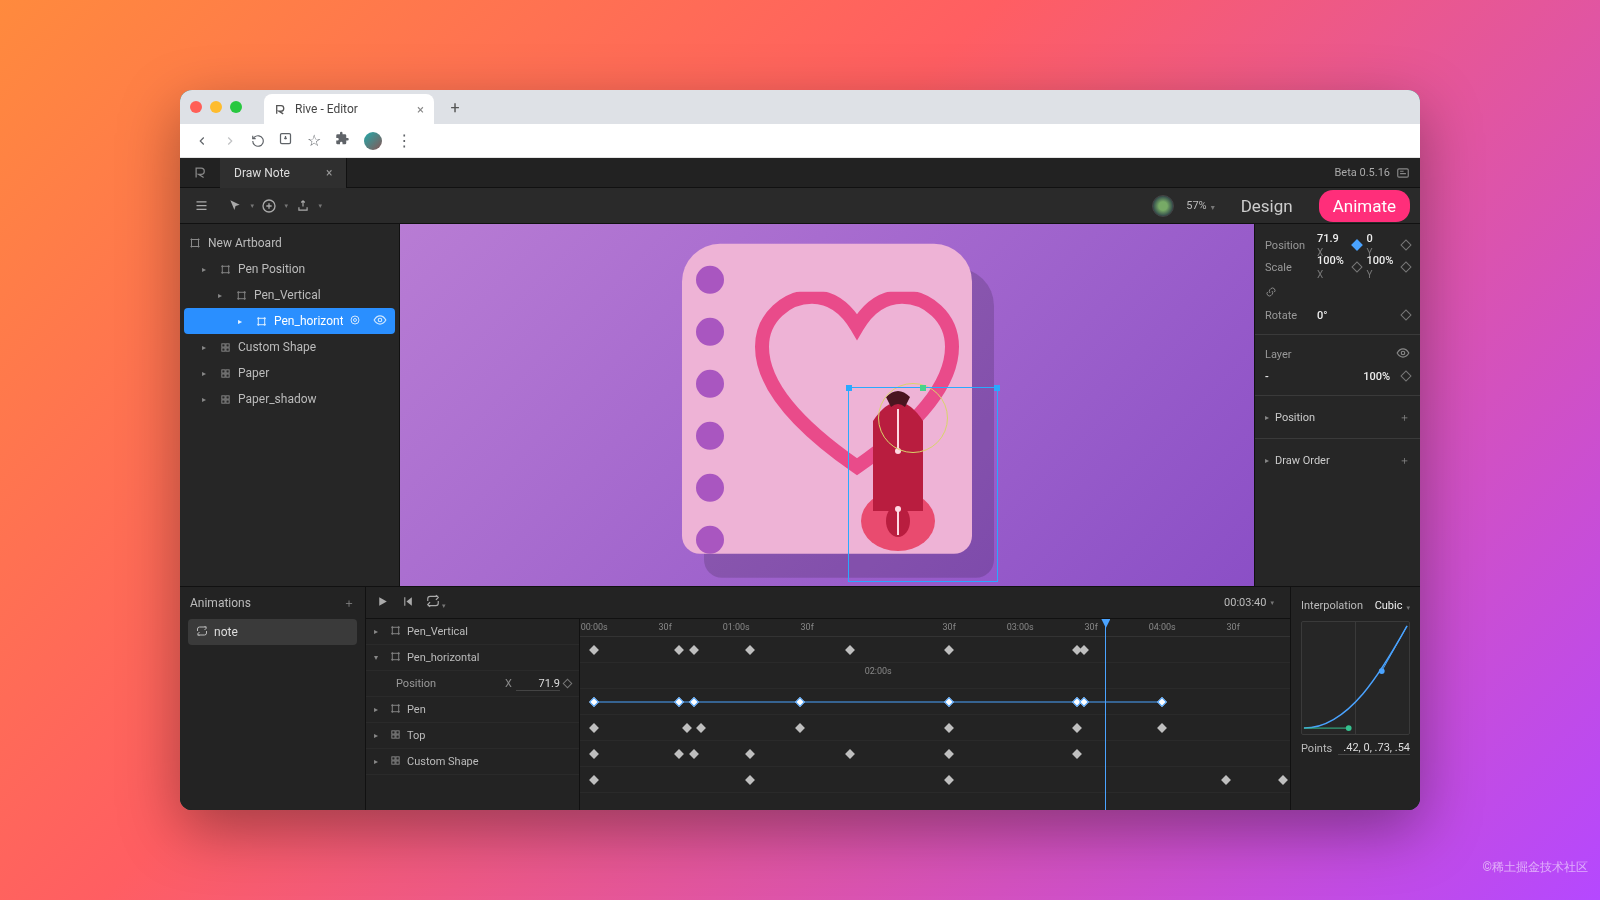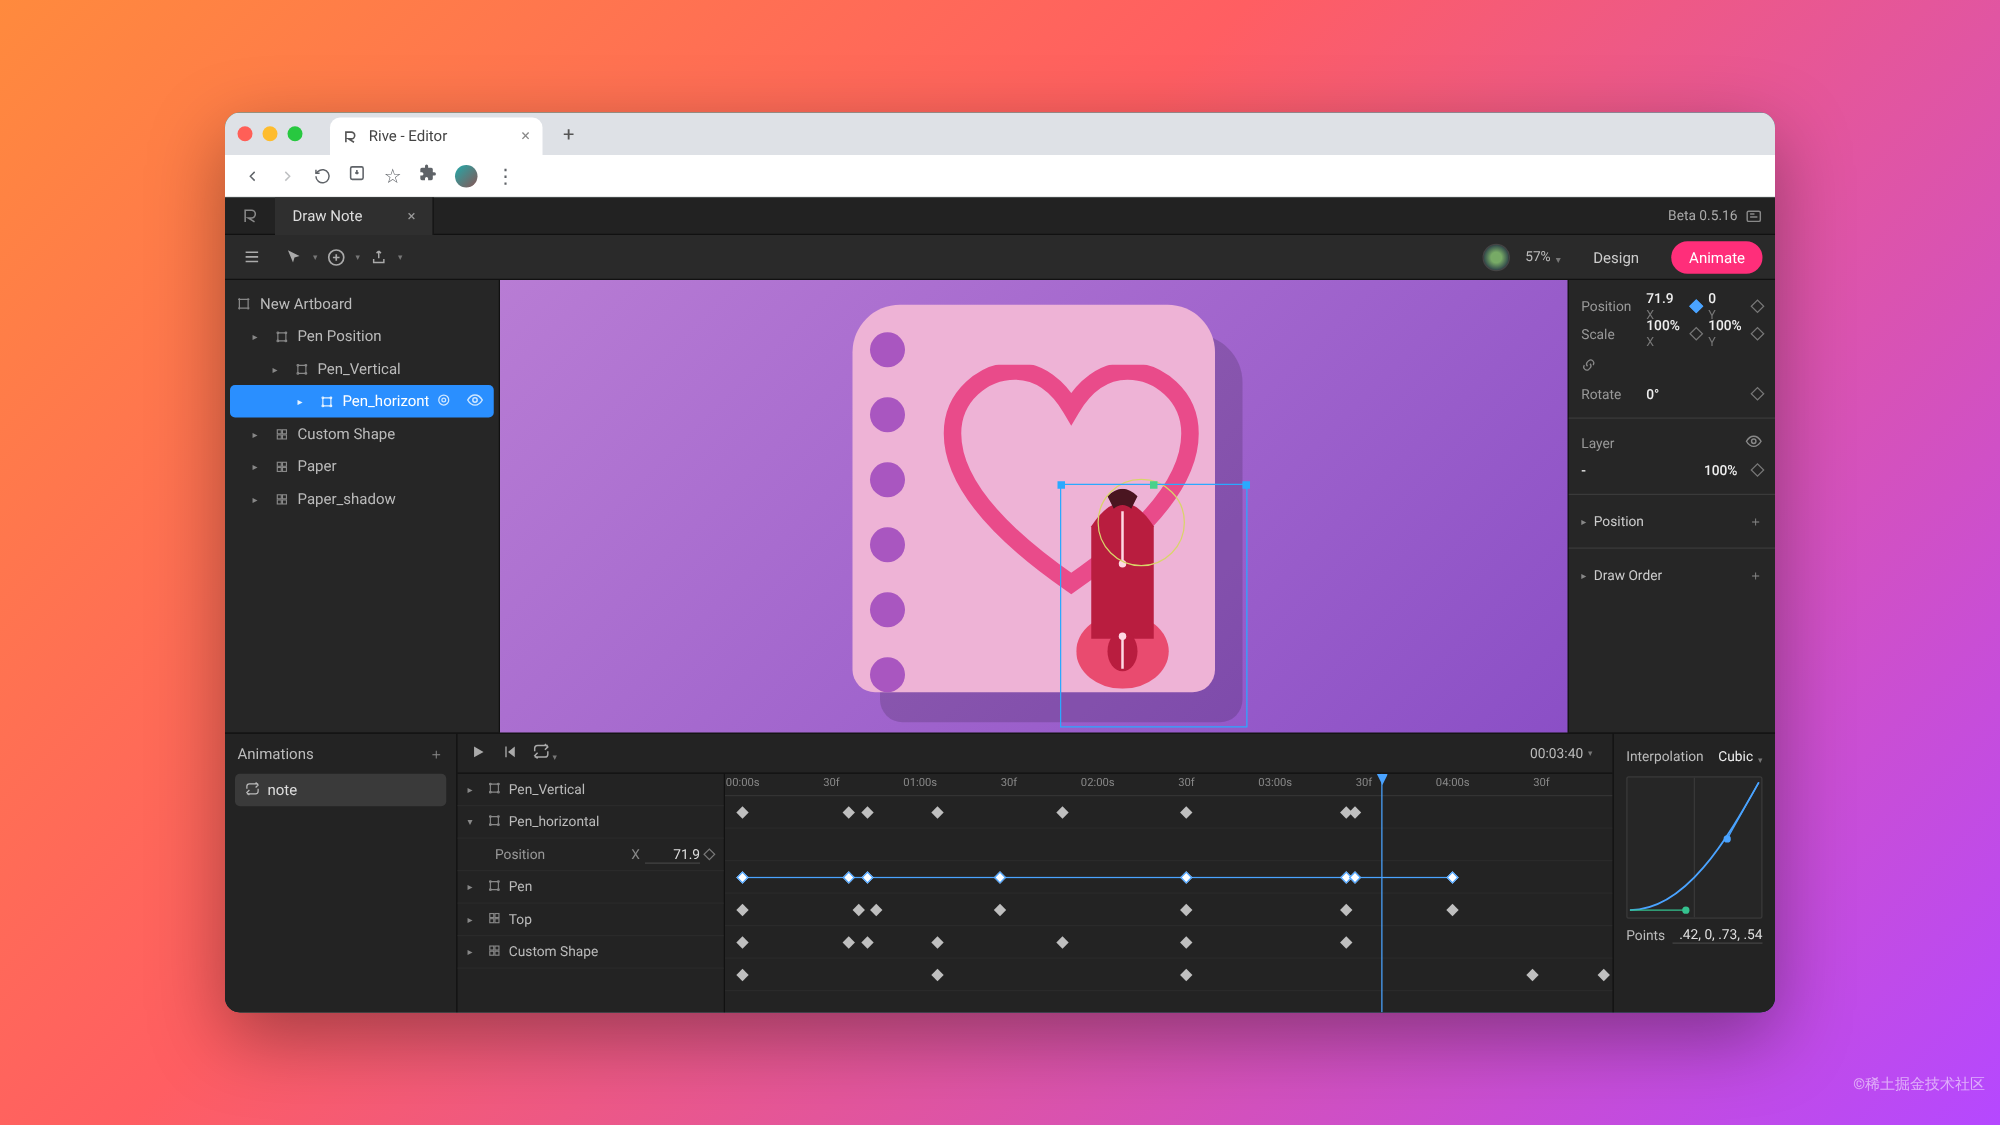--- a/index.html
+++ b/index.html
@@ -27,21 +27,21 @@
 .appbar .home{width:40px;display:flex;align-items:center;justify-content:center;color:#888}
 .file-tab{background:#2f2f2f;height:30px;padding:0 14px;display:flex;align-items:center;gap:36px;font-size:12px;color:#ddd;border-right:1px solid #111}
 .file-tab .close{color:#999;font-size:12px}
 .appbar .spacer{flex:1}
 .beta{font-size:11px;color:#aaa;padding:0 10px;display:flex;align-items:flex-start;gap:6px}
 .toolbar{height:36px;background:#2a2a2a;display:flex;align-items:center;padding:0 10px;gap:12px;border-bottom:1px solid #111}
 .tool-ic{width:22px;height:22px;display:flex;align-items:center;justify-content:center;color:#aaa;position:relative}
 .tool-ic .chev{position:absolute;right:-8px;font-size:7px;color:#777}
 .toolbar .spacer{flex:1}
 .zoom{font-size:11px;color:#bbb;display:flex;align-items:flex-end;gap:4px}
-.mode-btn{font-size:12px;padding:6px 14px;border-radius:14px;color:#ccc}
+.mode-btn{font-size:17px;padding:6px 14px;border-radius:14px;color:#ccc}
 .mode-anim{background:#ff2e7a;color:#fff}
 .avatar-ic{width:22px;height:22px;border-radius:50%;background:radial-gradient(circle,#7a6 30%,#234 80%);border:1px solid #444}
 
 .main{flex:1;display:flex;min-height:0}
 .side{width:220px;background:#262626;border-right:1px solid #111;font-size:12px;color:#bbb;padding-top:6px}
 .row{display:flex;align-items:center;height:26px;padding:0 8px;gap:6px;position:relative}
 .row .arr{width:10px;color:#888;font-size:8px}
 .row .typ-ic{width:14px;height:14px;display:flex;align-items:center;justify-content:center;color:#888}
 .row.sel{background:#2a8fff;color:#fff;border-radius:4px;margin:0 4px}
 .row.sel .typ-ic,.row.sel .arr{color:#e8f4ff}
@@ -504,21 +504,21 @@
                 <span>Custom Shape</span>
               </div>
             </div>
           <div class="tracks">
 
             <div class="ruler" id="ruler">
                 <span style="left: 2%;">00:00s</span>
                 <span style="left: 12%;">30f</span>
                 <span style="left: 22%;">01:00s</span>
                 <span style="left: 32%;">30f</span>
-                <span style="left: 42%;">02:00s</span>
+                <span style="left: 42%; margin-top: 44px;">02:00s</span>
                 <span style="left: 52%;">30f</span>
                 <span style="left: 62%;">03:00s</span>
                 <span style="left: 72%;">30f</span>
                 <span style="left: 82%;">04:00s</span>
                 <span style="left: 92%;">30f</span>
               </div>
             <div id="lanes">
                 <div class="lane">
                   <div class="kf" style="left: 2%;"></div>
                   <div class="kf" style="left: 14%;"></div>

